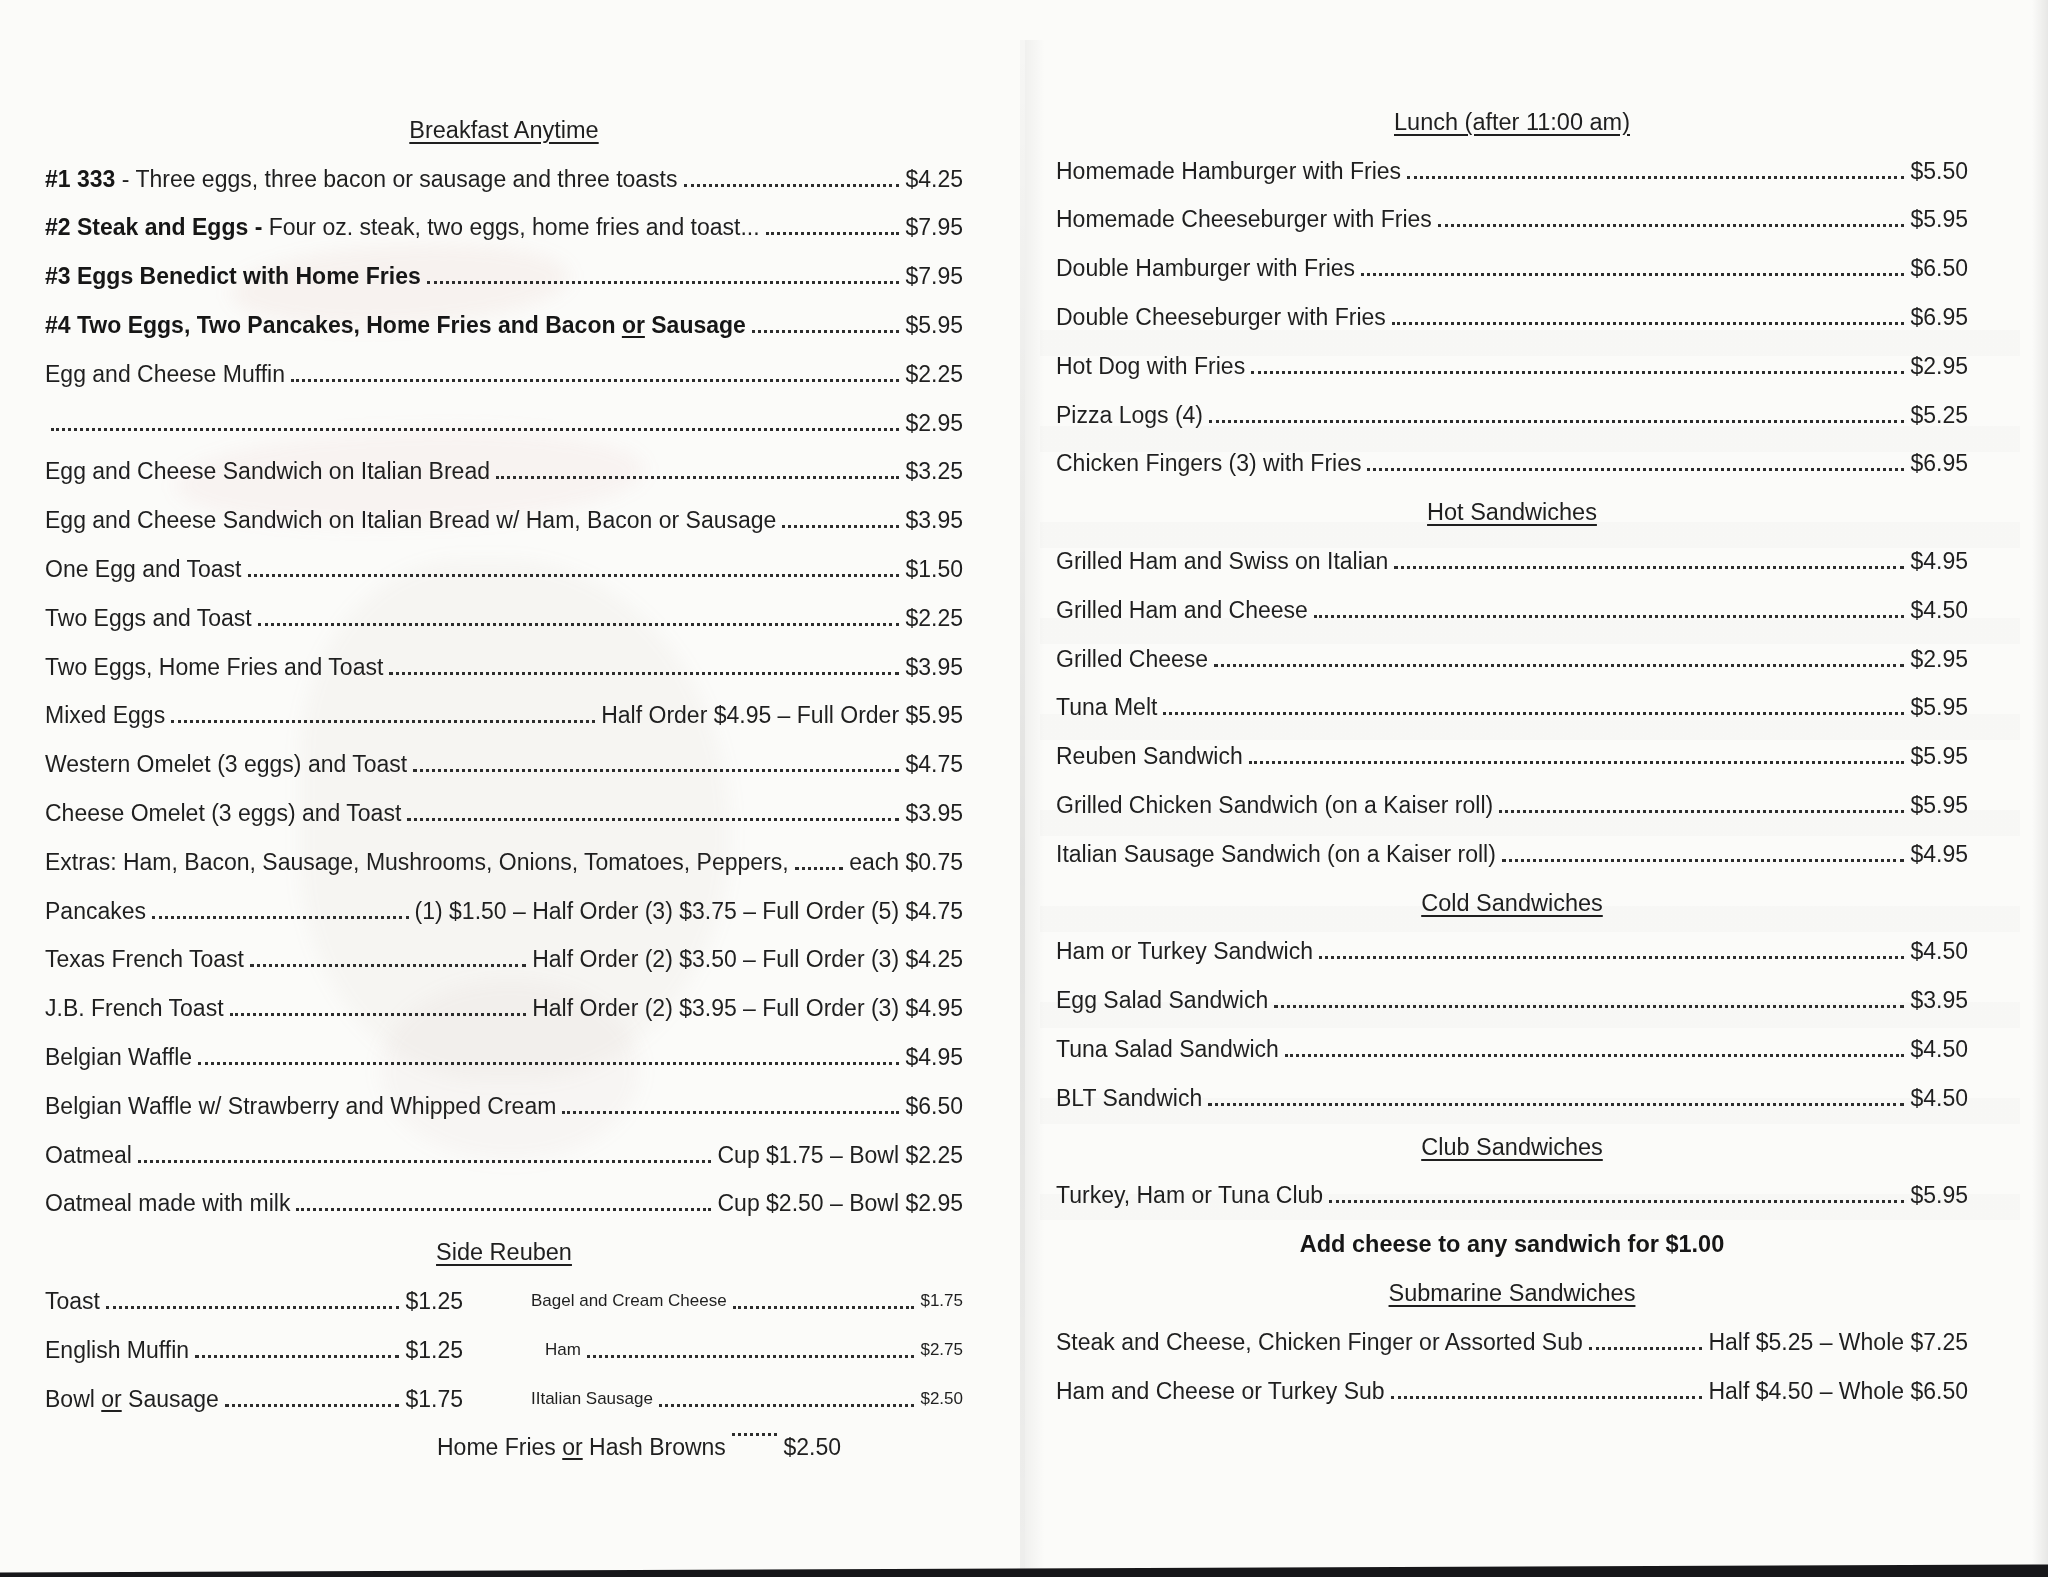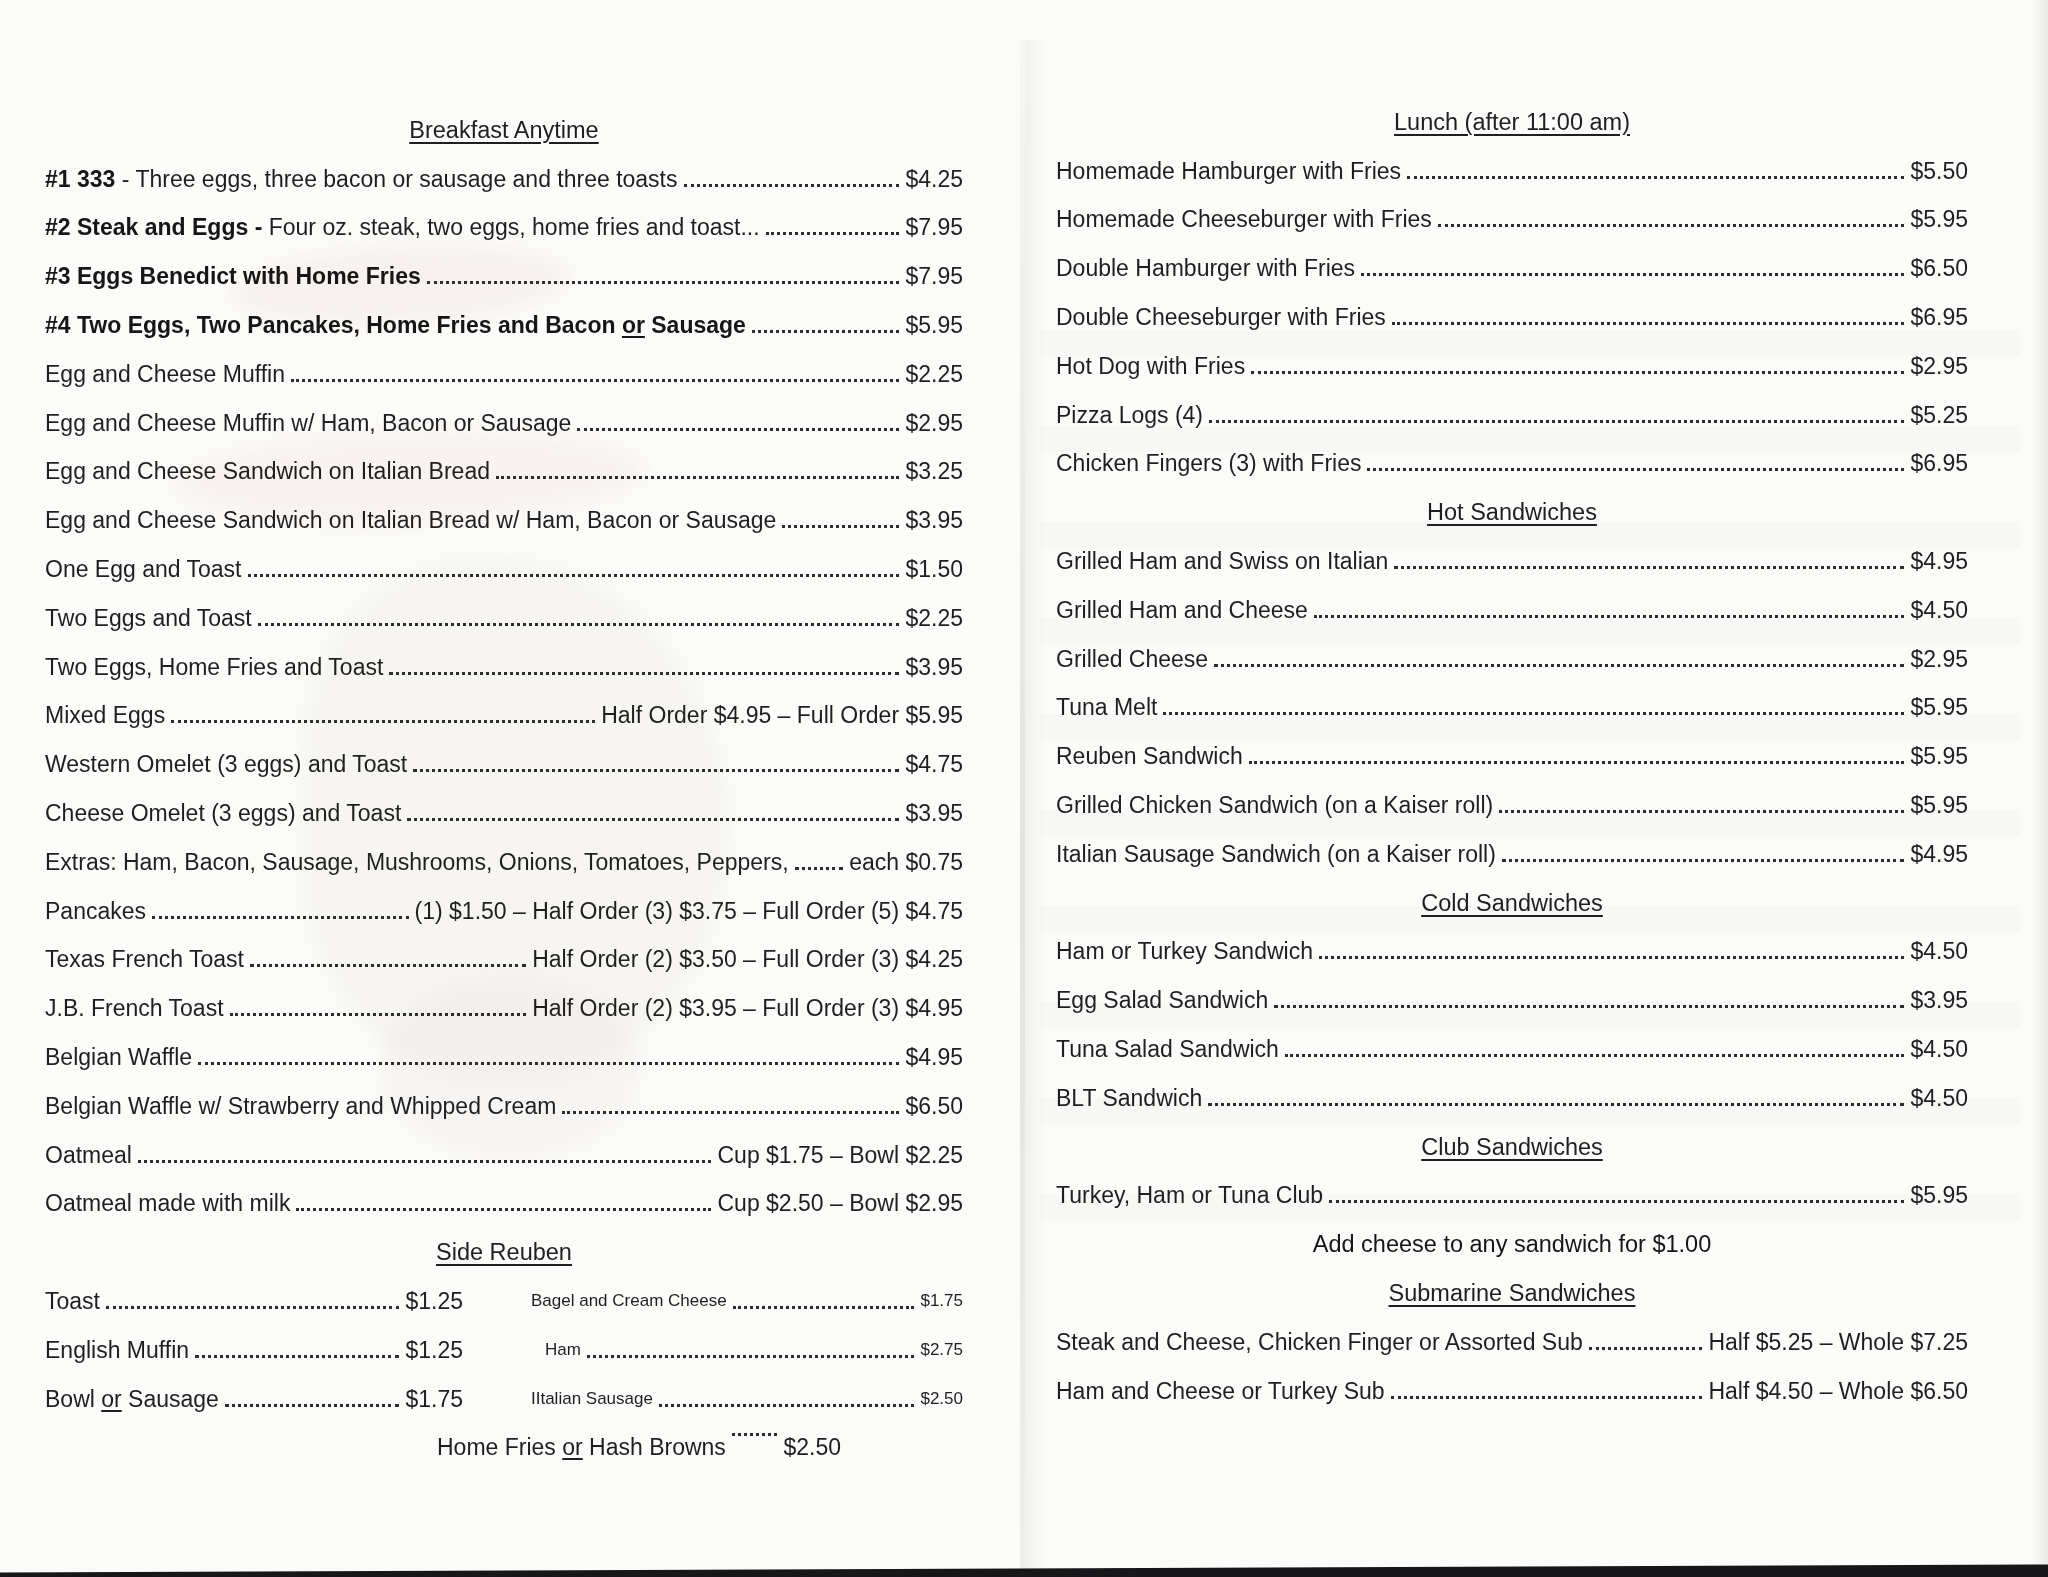--- a/index.html
+++ b/index.html
@@ -32,21 +32,21 @@
   #pageR{left:1056px;top:91px;width:912px;}
   .line{height:48.8px;display:flex;align-items:flex-end;padding-bottom:4px;box-sizing:border-box;}
   .line.center{justify-content:center;}
   .row{flex:1;display:flex;align-items:flex-end;font-size:23px;line-height:28px;}
   .nm{white-space:nowrap;}
   .b{font-weight:bold;color:#161616;}
   .u{text-decoration:underline;text-underline-offset:3px;}
   .leader{flex:1 1 auto;min-width:10px;height:0;border-bottom:3px dotted #2d2d2d;margin:0 6px 6px 6px;}
   .price{white-space:nowrap;}
   .sec-title{font-size:23.5px;line-height:28px;text-decoration:underline;text-underline-offset:4px;text-decoration-thickness:1.8px;}
-  .note-text{font-size:23.5px;line-height:28px;font-weight:normal;color:#161616;}
+  .note-text{font-size:23.5px;line-height:28px;font-weight:bold;color:#161616;}
   .cols{flex:1;display:flex;justify-content:space-between;}
   .half-l{flex:0 0 418px;display:flex;align-items:flex-end;font-size:23px;line-height:28px;}
   .half-r{flex:0 0 432px;display:flex;align-items:flex-end;font-size:17px;line-height:28px;}
   .indent{margin-left:14px;}
   .center-row{flex:0 0 404px;margin-left:392px;display:flex;align-items:flex-start;font-size:23px;line-height:28px;}
 </style>
 </head>
 <body>
 
 <div class="ghost" id="ghost1"></div>
@@ -93,21 +93,20 @@
     </div>
     <div class="line">
       <span class="row">
         <span class="nm"><span>Egg and Cheese Muffin</span></span>
         <span class="leader"></span>
         <span class="price">$2.25</span>
       </span>
     </div>
     <div class="line">
       <span class="row">
-        <span class="nm"><span>Egg and Cheese Muffin w/ Ham, Bacon or Sausage</span></span>
         <span class="leader"></span>
         <span class="price">$2.95</span>
       </span>
     </div>
     <div class="line">
       <span class="row">
         <span class="nm"><span>Egg and Cheese Sandwich on Italian Bread</span></span>
         <span class="leader"></span>
         <span class="price">$3.25</span>
       </span>

